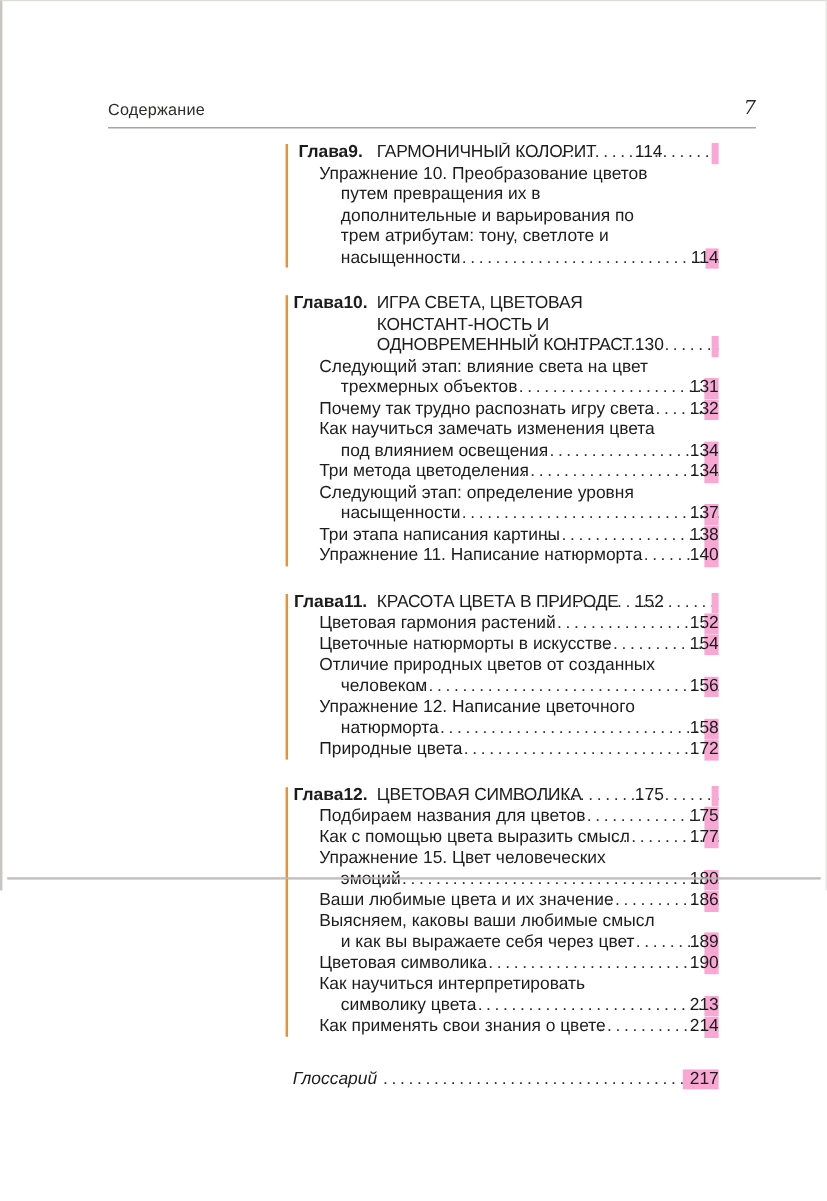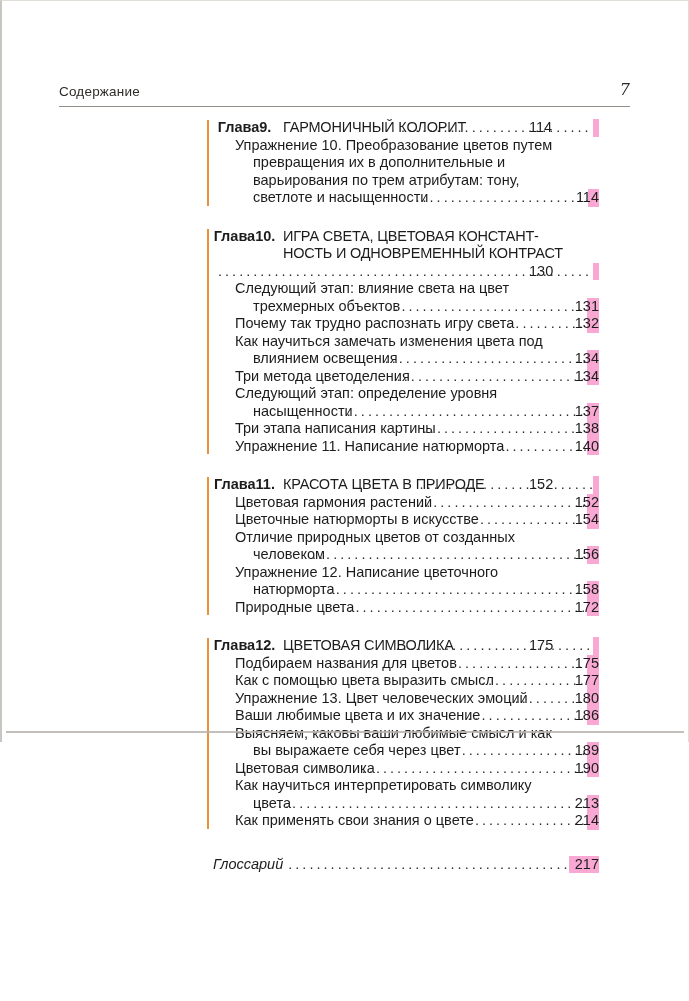--- a/index.html
+++ b/index.html
@@ -11,20 +11,21 @@
     position: relative;
     overflow: hidden;
   }
   .page {
     position: relative;
     width: 689px; height: 742px;
     background: #ffffff;
     border-left: 2px solid #c9c6c2;
     border-top: 1px solid #e0ddd9;
     border-right: 1px solid #e0ddd9;
+    padding-left: 31px;
   }
   
   .scan-edge {
     position: absolute;
     left: 4px; right: 4px; bottom: 9px;
     height: 2px;
     background: #b7b4b0;
     opacity: .85;
   }
 
@@ -221,21 +222,21 @@
     <div>
             <div class="toc-line entry">
     <span class="line-text">Подбираем названия для цветов</span>
     <span class="pg">175</span>
   </div>
             <div class="toc-line entry">
     <span class="line-text">Как с помощью цвета выразить смысл</span>
     <span class="pg">177</span>
   </div>
             <div class="toc-line entry">
-    <span class="line-text">Упражнение 13. Цвет человеческих эмоций</span>
+    <span class="line-text">Упражнение 15. Цвет человеческих эмоций</span>
     <span class="pg">180</span>
   </div>
             <div class="toc-line entry">
     <span class="line-text">Ваши любимые цвета и их значение</span>
     <span class="pg">186</span>
   </div>
             <div class="toc-line entry">
     <span class="line-text">Выясняем, каковы ваши любимые смысл и как вы выражаете себя через цвет</span>
     <span class="pg">189</span>
   </div>

